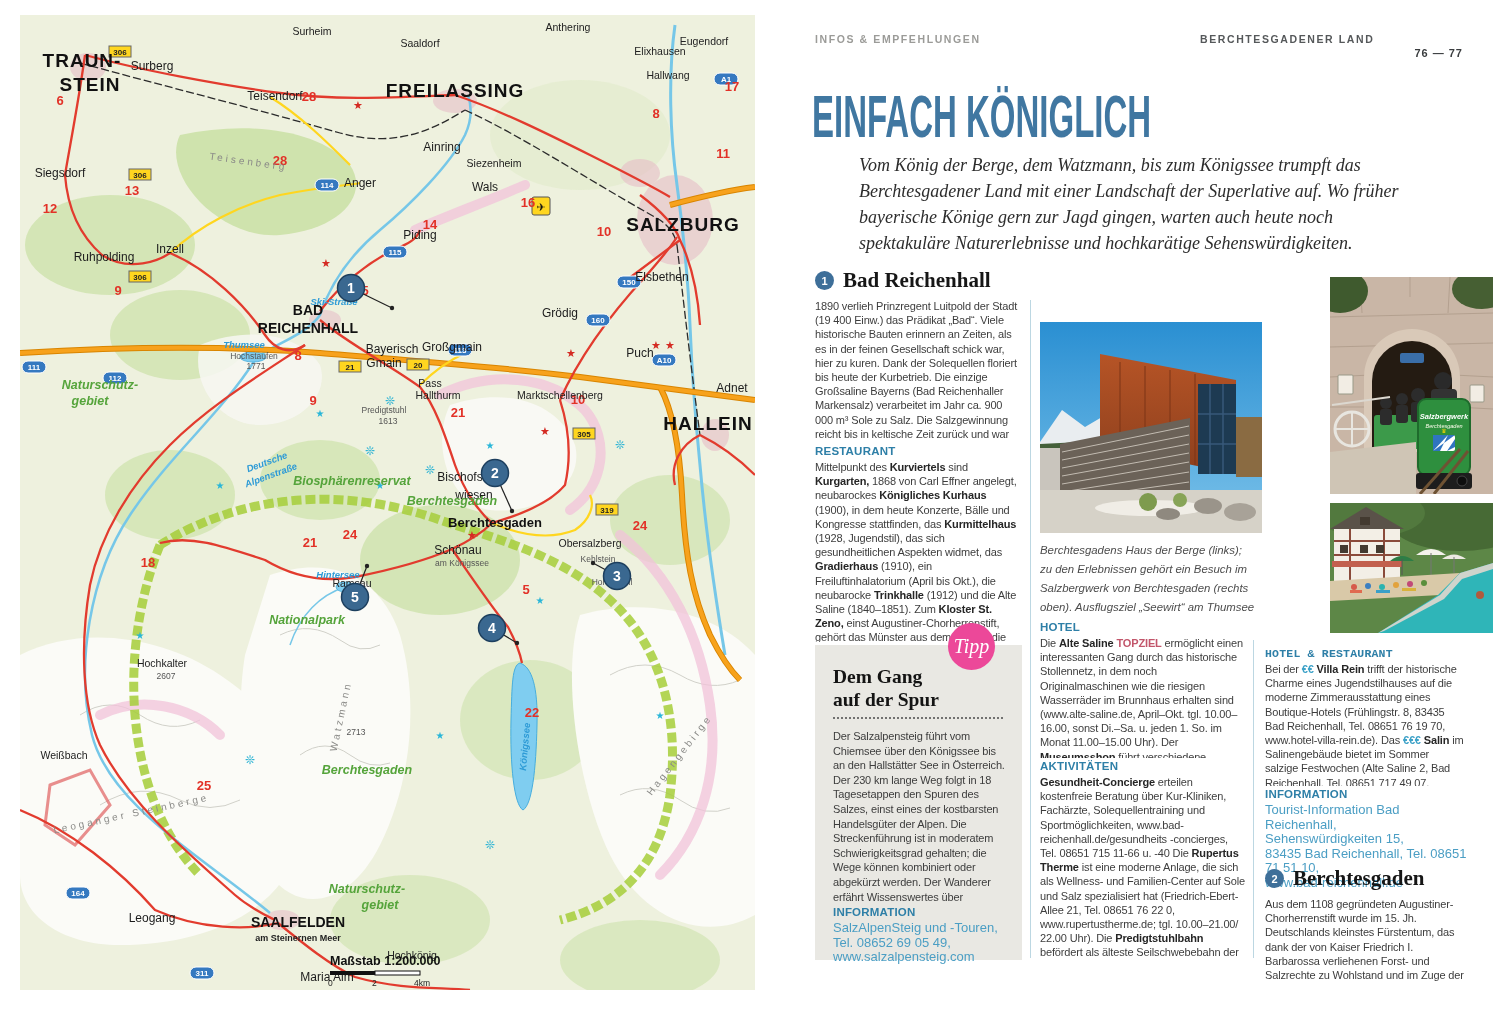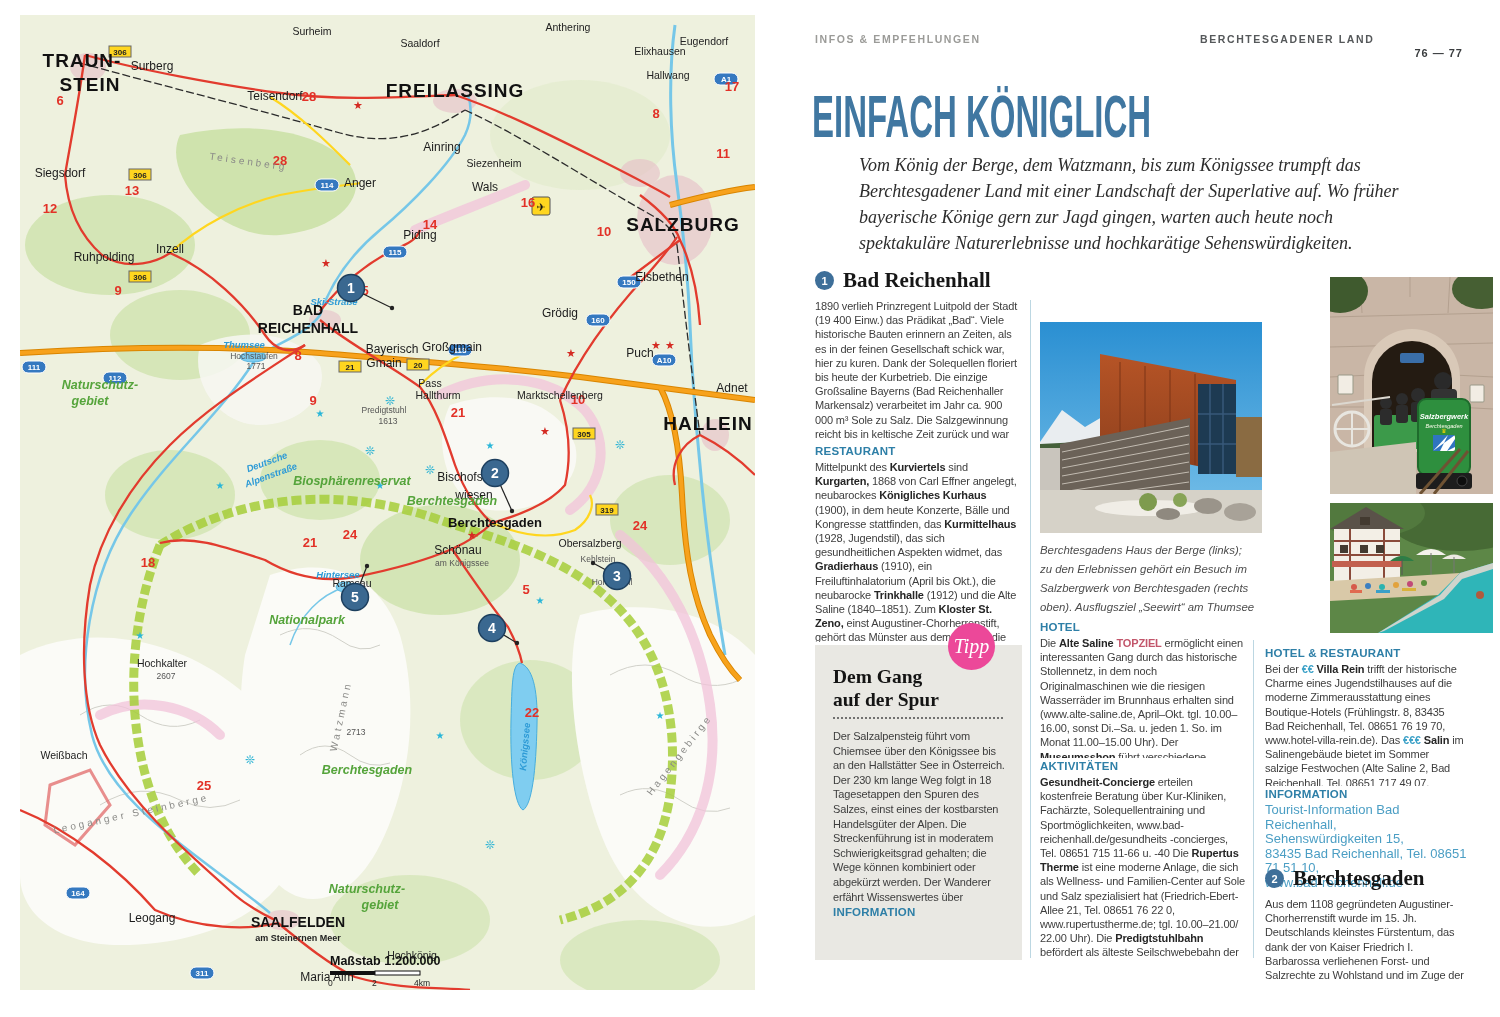--- a/index.html
+++ b/index.html
@@ -385,20 +385,25 @@
 
 <div class="abs tip-box" style="left:815px;top:645px;width:207px;height:315px;">
   <div class="abs tip-circle" style="left:133px;top:-22px;">Tipp</div>
   <div class="abs tip-title" style="left:18px;top:20px;">
     <div>Dem Gang</div>
     <div>auf der Spur</div>
   </div>
   <div class="abs dotted" style="left:18px;top:72px;width:170px;"></div>
   <div class="abs body" style="left:18px;top:84px;width:172px;height:172px;line-height:14.6px;">Der Salzalpensteig führt vom Chiemsee über den Königssee bis an den Hallstätter See in Österreich. Der 230 km lange Weg folgt in 18 Tagesetappen den Spuren des Salzes, einst eines der kostbarsten Handelsgüter der Alpen. Die Streckenführung ist in moderatem Schwierigkeitsgrad gehalten; die Wege können kombiniert oder abgekürzt werden. Der Wanderer erfährt Wissenswertes über Salzvorkommen, die Geschichte der Salzgewinnung sowie über die Orte entlang der Strecke.</div>
   <div class="abs label" style="left:18px;top:261px;">INFORMATION</div>
+  <div class="abs links" style="left:18px;top:276px;width:180px;">
+      <div>SalzAlpenSteig und -Touren,</div>
+      <div>Tel. 08652 69 05 49,</div>
+      <div>www.salzalpensteig.com</div>
+    </div>
 </div>
 
 <div class="abs photo" style="left:1040px;top:322px;width:222px;height:211px;">
   <svg width="222" height="211" viewBox="0 0 222 211" xmlns="http://www.w3.org/2000/svg">
     <defs>
       <linearGradient id="sky1" x1="0" y1="0" x2="0" y2="1">
         <stop offset="0" stop-color="#2a8fd2"></stop>
           <stop offset="1" stop-color="#7cc3ea"></stop>
       </linearGradient>
       <linearGradient id="rust" x1="0" y1="0" x2="0" y2="1">
@@ -545,21 +550,21 @@
       <rect x="20" y="87" width="12" height="3" fill="#e06a50"></rect>
         <rect x="46" y="87" width="14" height="3" fill="#3aa0c8"></rect>
       <rect x="72" y="85" width="14" height="3" fill="#d8b23c"></rect>
     </g>
     <polygon points="130,70 163,60 163,130 48,130 108,92" fill="#2fb5b8"></polygon>
     <polygon points="110,92 130,70 163,60 163,66 132,76 114,96 54,128 48,130" fill="#cfd4cc"></polygon>
     <circle cx="150" cy="92" r="4" fill="#b05a3c"></circle>
   </svg>
 </div>
 
-<div class="abs label" style="left:1265px;top:647px;">HOTEL &amp; RESTAURANT</div>
+<div class="abs label" style="left:1265px;top:647px;font-family:Liberation Mono, monospace;">HOTEL &amp; RESTAURANT</div>
 <div class="abs body" style="left:1265px;top:662px;width:200px;height:124px;"><span class="s-n">Bei der </span><span class="s-eur">€€</span><span class="s-n"> </span><span class="s-b">Villa Rein</span><span class="s-n"> trifft der historische Charme eines Jugendstilhauses auf die moderne Zimmerausstattung eines Boutique-Hotels (Frühlingstr. 8, 83435 Bad Reichenhall, Tel. 08651 76 19 70, www.hotel-villa-rein.de). Das </span><span class="s-eur">€€€</span><span class="s-n"> </span><span class="s-b">Salin</span><span class="s-n"> im Salinengebäude bietet im Sommer salzige Festwochen (Alte Saline 2, Bad Reichenhall, Tel. 08651 717 49 07, www.salin-reichenhall.de).</span></div>
 
 <div class="abs label" style="left:1265px;top:788px;">INFORMATION</div>
 <div class="abs links" style="left:1265px;top:803px;width:205px;">
     <div>Tourist-Information Bad Reichenhall,</div>
     <div>Sehenswürdigkeiten 15,</div>
     <div>83435 Bad Reichenhall, Tel. 08651 71 51 10,</div>
     <div>www.bad-reichenhall.de</div>
   </div>
 

